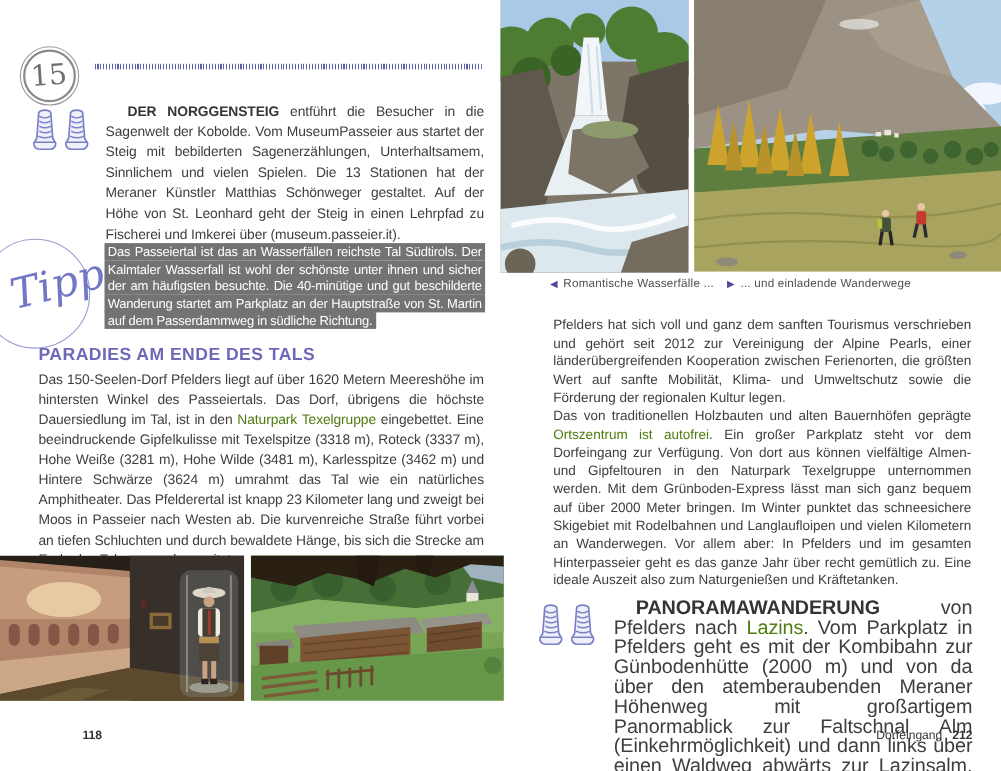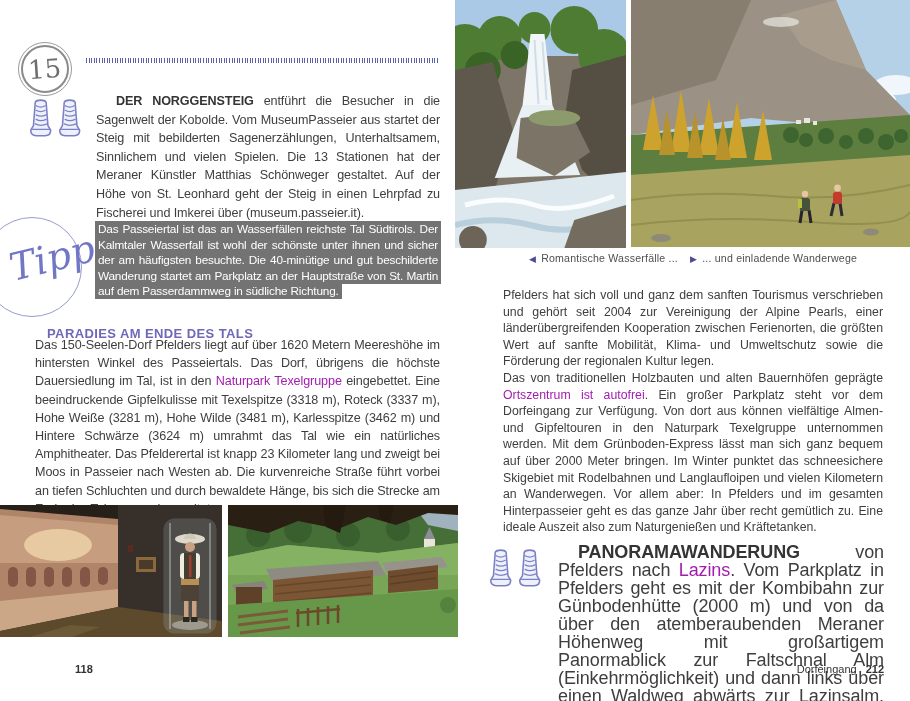--- a/index.html
+++ b/index.html
@@ -29,40 +29,40 @@
 
   .tippbadge{left:-18px;top:217px;width:98px;height:98px;border:1.6px solid #9info;border:1.6px solid #979cd0;border-radius:50%;}
   .tipptext{position:absolute;left:26px;top:18px;font-family:"DejaVu Serif",serif;font-style:italic;
             font-size:38px;color:#7177c4;transform:rotate(-14deg);}
 
   .tiptextblock{left:95px;top:222px;width:346px;margin:0;text-align:justify;
                 font-size:11.8px;line-height:15.6px;letter-spacing:-0.2px;}
   .hl{background:#737373;color:#ffffff;padding:1px 3px;
       -webkit-box-decoration-break:clone;box-decoration-break:clone;}
 
-  .heading{left:35px;top:314px;margin:12px;font-size:13px;font-weight:bold;color:#6f68b8;letter-spacing:0.4px;}
+  .heading{left:35px;top:314px;margin:0;font-size:16px;font-weight:bold;color:#6f68b8;letter-spacing:0.4px;}
   .section{left:35px;top:336px;width:405px;font-size:12.6px;line-height:18.2px;}
-  .link{color:#a21caf;text-decoration:none;cursor:pointer;}
+  .link{color:#4d7c0f;text-decoration:none;cursor:pointer;}
 
   .rightcol{left:503px;top:287px;width:380px;font-size:12.3px;line-height:16.6px;}
   .rightcol p{margin:0;text-align:justify;}
 
   .hike{left:558px;top:543px;width:326px;font-size:18px;line-height:18px;}
 
   
   .photo{display:block;}
   .ph-museum{left:0;top:505px;width:222px;height:132px;}
   .ph-farm{left:228px;top:505px;width:230px;height:132px;}
   .ph-wf{left:455px;top:0;width:171px;height:248px;}
   .ph-valley{left:631px;top:0;width:279px;height:247px;}
 
   
   .caption{margin:0;font-size:10.6px;color:#4f4f4f;letter-spacing:0.2px;}
   .capL{left:37px;top:641px;}
-  .capR{left:500px;top:252px;margin-left:29px;}
+  .capR{left:500px;top:252px;}
   .tri{color:#4e4a9a;font-size:9px;margin:0 5px 0 12px;}
   .tri:first-child{margin-left:0;}
   .pagenum{font-size:11px;color:#333333;font-weight:bold;margin-left:40px;}
   .pnL{left:35px;top:663px;}
   .pnR{right:26px;top:663px;text-align:right;}
   .flabel{font-weight:normal;margin-right:9px;color:#333;}
   .fnum{font-weight:bold;}
 </style>
 </head>
 <body>
@@ -263,21 +263,21 @@
     <circle cx="174" cy="194" r="3.2" fill="#e7c6a4"></circle>
     <ellipse cx="30" cy="238" rx="10" ry="4" fill="#8e8a78"></ellipse>
     <ellipse cx="240" cy="232" rx="8" ry="3.5" fill="#8e8a78"></ellipse>
   </svg>
 
   <p class="abs caption capR">
     <span class="tri">◀</span><span>Romantische Wasserfälle ...</span><span class="tri">▶</span><span>... und einladende Wanderwege</span>
   </p>
 
   <div class="abs rightcol">
-    <p><span>Pfelders hat sich voll und ganz dem sanften Tourismus verschrieben und gehört seit 2004 zur Vereinigung der Alpine Pearls, einer länderübergreifenden Kooperation zwischen Ferienorten, die größten Wert auf sanfte Mobilität, Klima- und Umweltschutz sowie die Förderung der regionalen Kultur legen.</span></p>
+    <p><span>Pfelders hat sich voll und ganz dem sanften Tourismus verschrieben und gehört seit 2012 zur Vereinigung der Alpine Pearls, einer länderübergreifenden Kooperation zwischen Ferienorten, die größten Wert auf sanfte Mobilität, Klima- und Umweltschutz sowie die Förderung der regionalen Kultur legen.</span></p>
     <p>
       <span>Das von traditionellen Holzbauten und alten Bauernhöfen geprägte </span><a class="link">Ortszentrum ist autofrei</a><span>. Ein großer Parkplatz steht vor dem Dorfeingang zur Verfügung. Von dort aus können vielfältige Almen- und Gipfeltouren in den Naturpark Texelgruppe unternommen werden. Mit dem Grünboden-Express lässt man sich ganz bequem auf über 2000 Meter bringen. Im Winter punktet das schneesichere Skigebiet mit Rodelbahnen und Langlaufloipen und vielen Kilometern an Wanderwegen. Vor allem aber: In Pfelders und im gesamten Hinterpasseier geht es das ganze Jahr über recht gemütlich zu. Eine ideale Auszeit also zum Naturgenießen und Kräftetanken.</span>
     </p>
   </div>
 
   <svg class="abs boots boots2" viewBox="0 0 64 58">
     <g fill="#eef0fa" stroke="#7b80c6" stroke-width="1.7" stroke-linejoin="round" stroke-linecap="round">
       <path d="M8,6 C10,3 18,3 20,6 L22,32 L25,37 Q25,43 19,43 L9,43 Q3,43 3,37 L6,32 Z"></path>
       <path d="M40,6 C42,3 50,3 52,6 L54,32 L57,37 Q57,43 51,43 L41,43 Q35,43 35,37 L38,32 Z"></path>
     </g>

